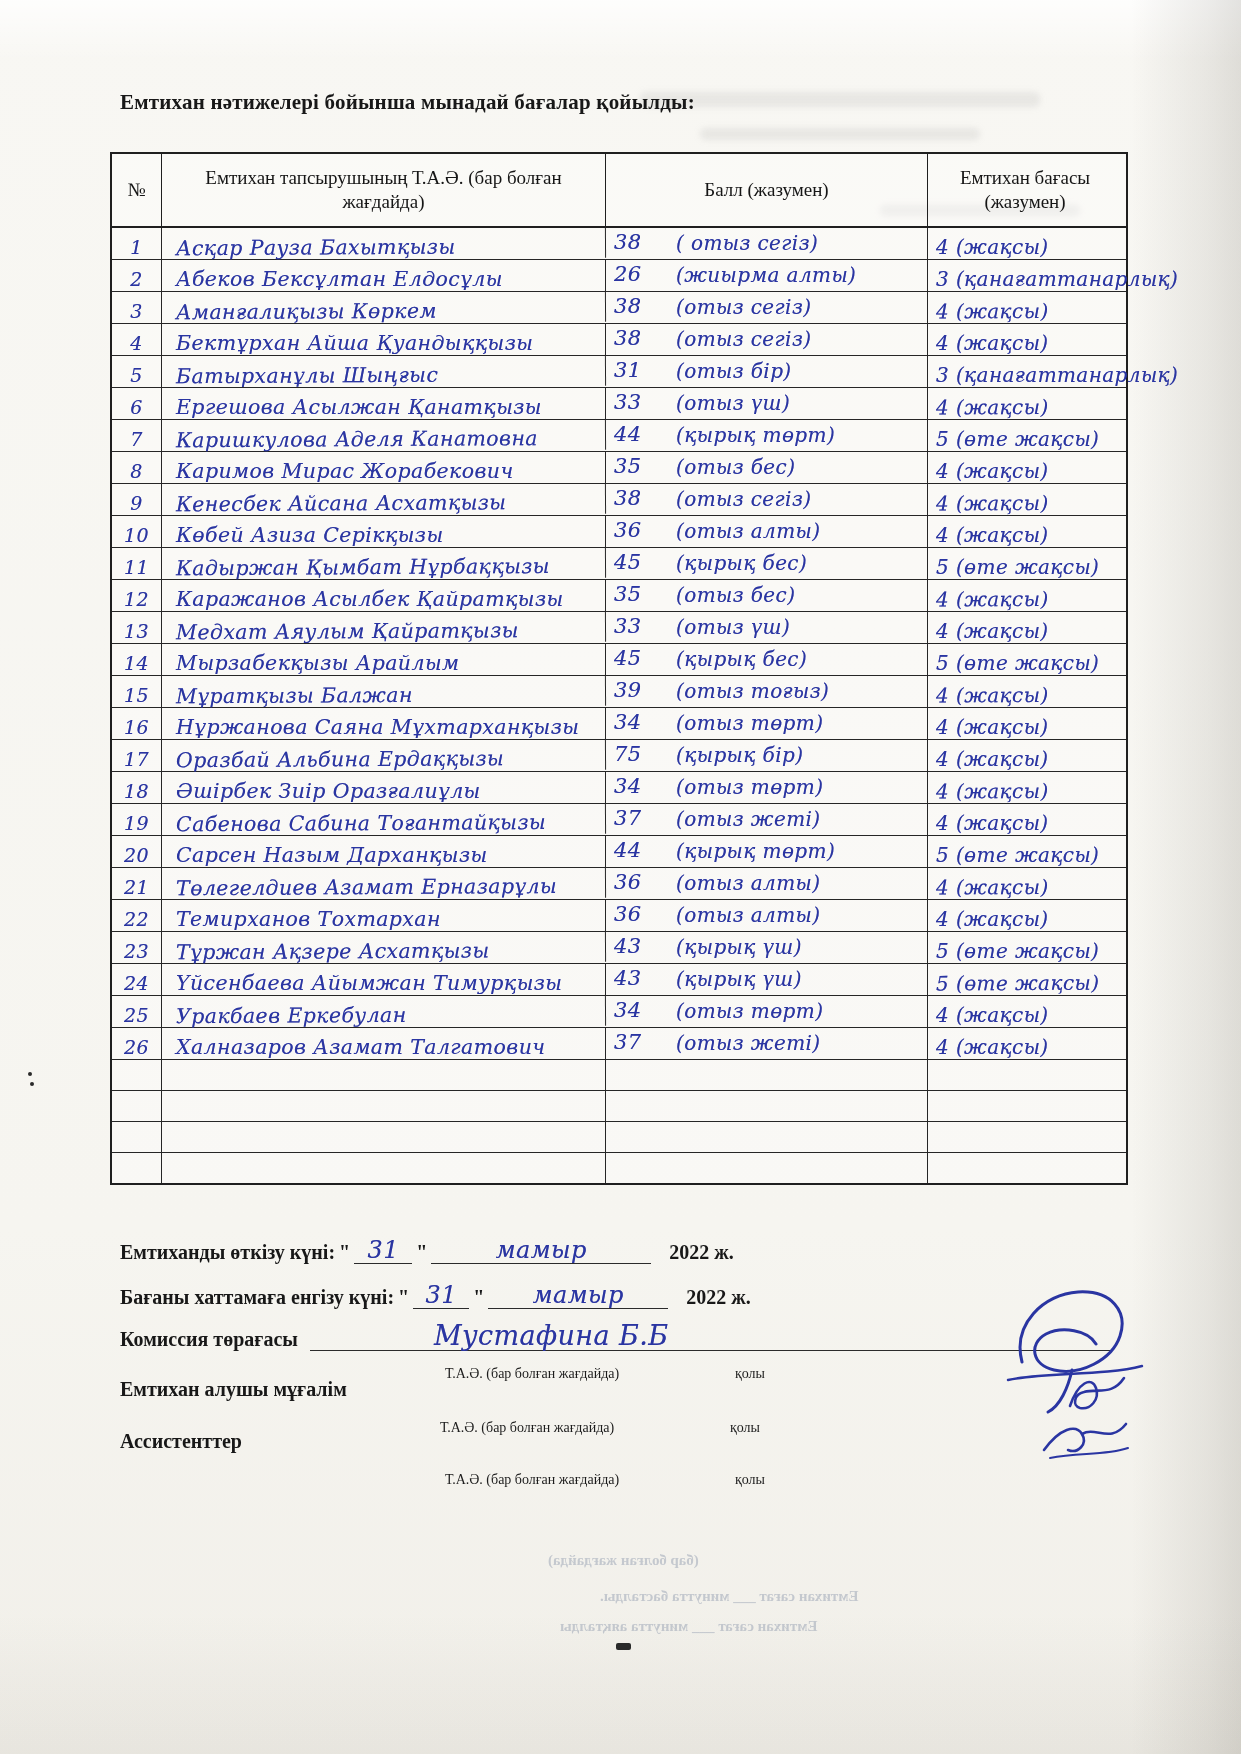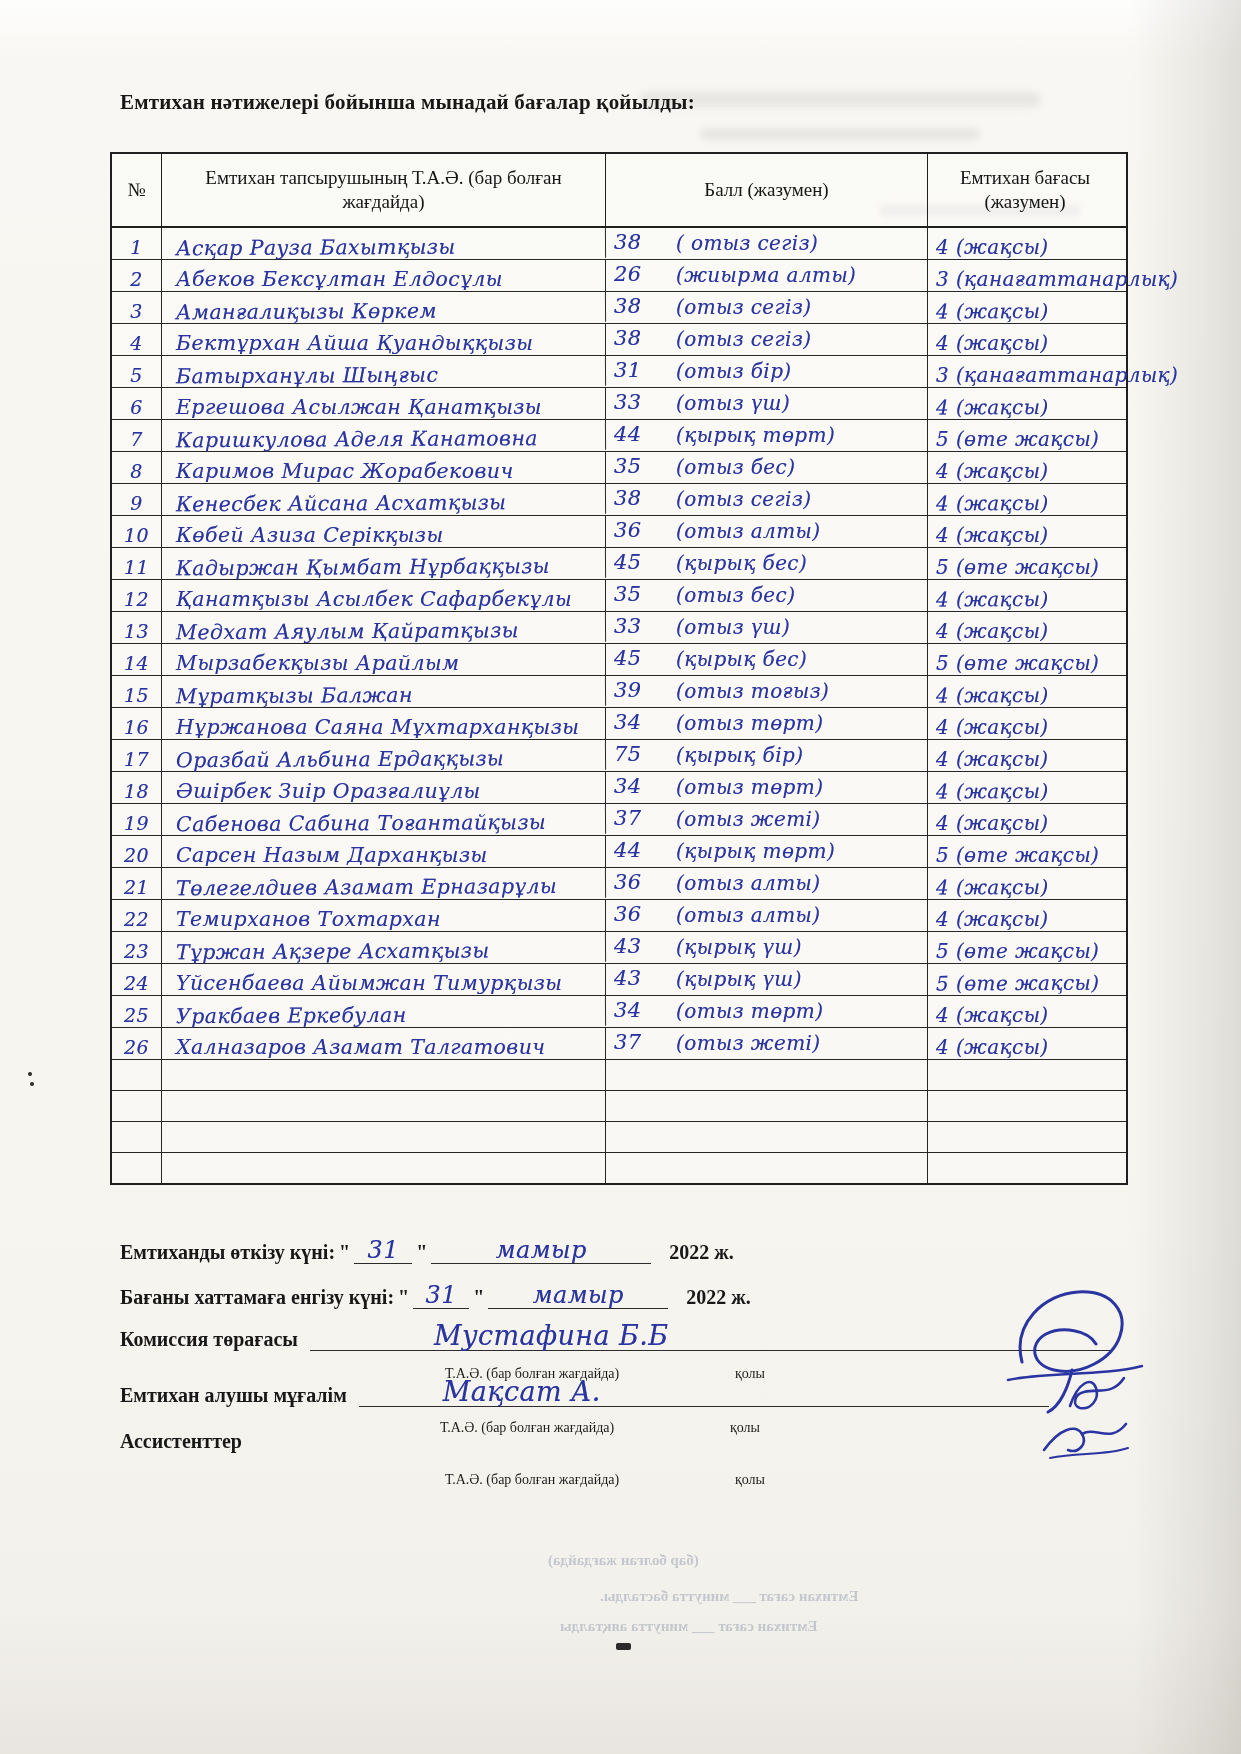--- a/index.html
+++ b/index.html
@@ -199,21 +199,21 @@
           <div class="c-num hw">11</div>
           <div class="c-name hw">Кадыржан Қымбат Нұрбаққызы</div>
           <div class="c-score">
             <span class="hw s-val">45</span>
             <span class="hw s-words">(қырық бес)</span>
           </div>
           <div class="c-grade hw">5 (өте жақсы)</div>
         </div>
         <div class="trow">
           <div class="c-num hw">12</div>
-          <div class="c-name hw">Қанатқызы Асылбек Сафарбекұлы</div>
+          <div class="c-name hw">Каражанов Асылбек Қайратқызы</div>
           <div class="c-score">
             <span class="hw s-val">35</span>
             <span class="hw s-words">(отыз бес)</span>
           </div>
           <div class="c-grade hw">4 (жақсы)</div>
         </div>
         <div class="trow">
           <div class="c-num hw">13</div>
           <div class="c-name hw">Медхат Аяулым Қайратқызы</div>
           <div class="c-score">
@@ -396,23 +396,20 @@
     <span class="flabel">Комиссия төрағасы</span>
     <span class="fill" style="width:680px;margin-left:12px;justify-content:flex-start;padding-left:120px;">
       <span class="hw sig-name">Мустафина Б.Б</span>
     </span>
   </div>
   <div class="caption" style="left:445px;top:1366px;">Т.А.Ә. (бар болған жағдайда)</div>
   <div class="caption" style="left:735px;top:1366px;">қолы</div>
 
   <div class="fline" style="top:1378px;">
     <span class="flabel">Емтихан алушы мұғалім</span>
-    <span class="fill" style="width:610px;margin-left:12px;justify-content:flex-start;padding-left:80px;">
-      <span class="hw sig-name">Мақсат А.</span>
-    </span>
   </div>
   <div class="caption" style="left:440px;top:1420px;">Т.А.Ә. (бар болған жағдайда)</div>
   <div class="caption" style="left:730px;top:1420px;">қолы</div>
 
   <div class="fline" style="top:1430px;">
     <span class="flabel">Ассистенттер</span>
   </div>
   <div class="caption" style="left:445px;top:1472px;">Т.А.Ә. (бар болған жағдайда)</div>
   <div class="caption" style="left:735px;top:1472px;">қолы</div>
 

